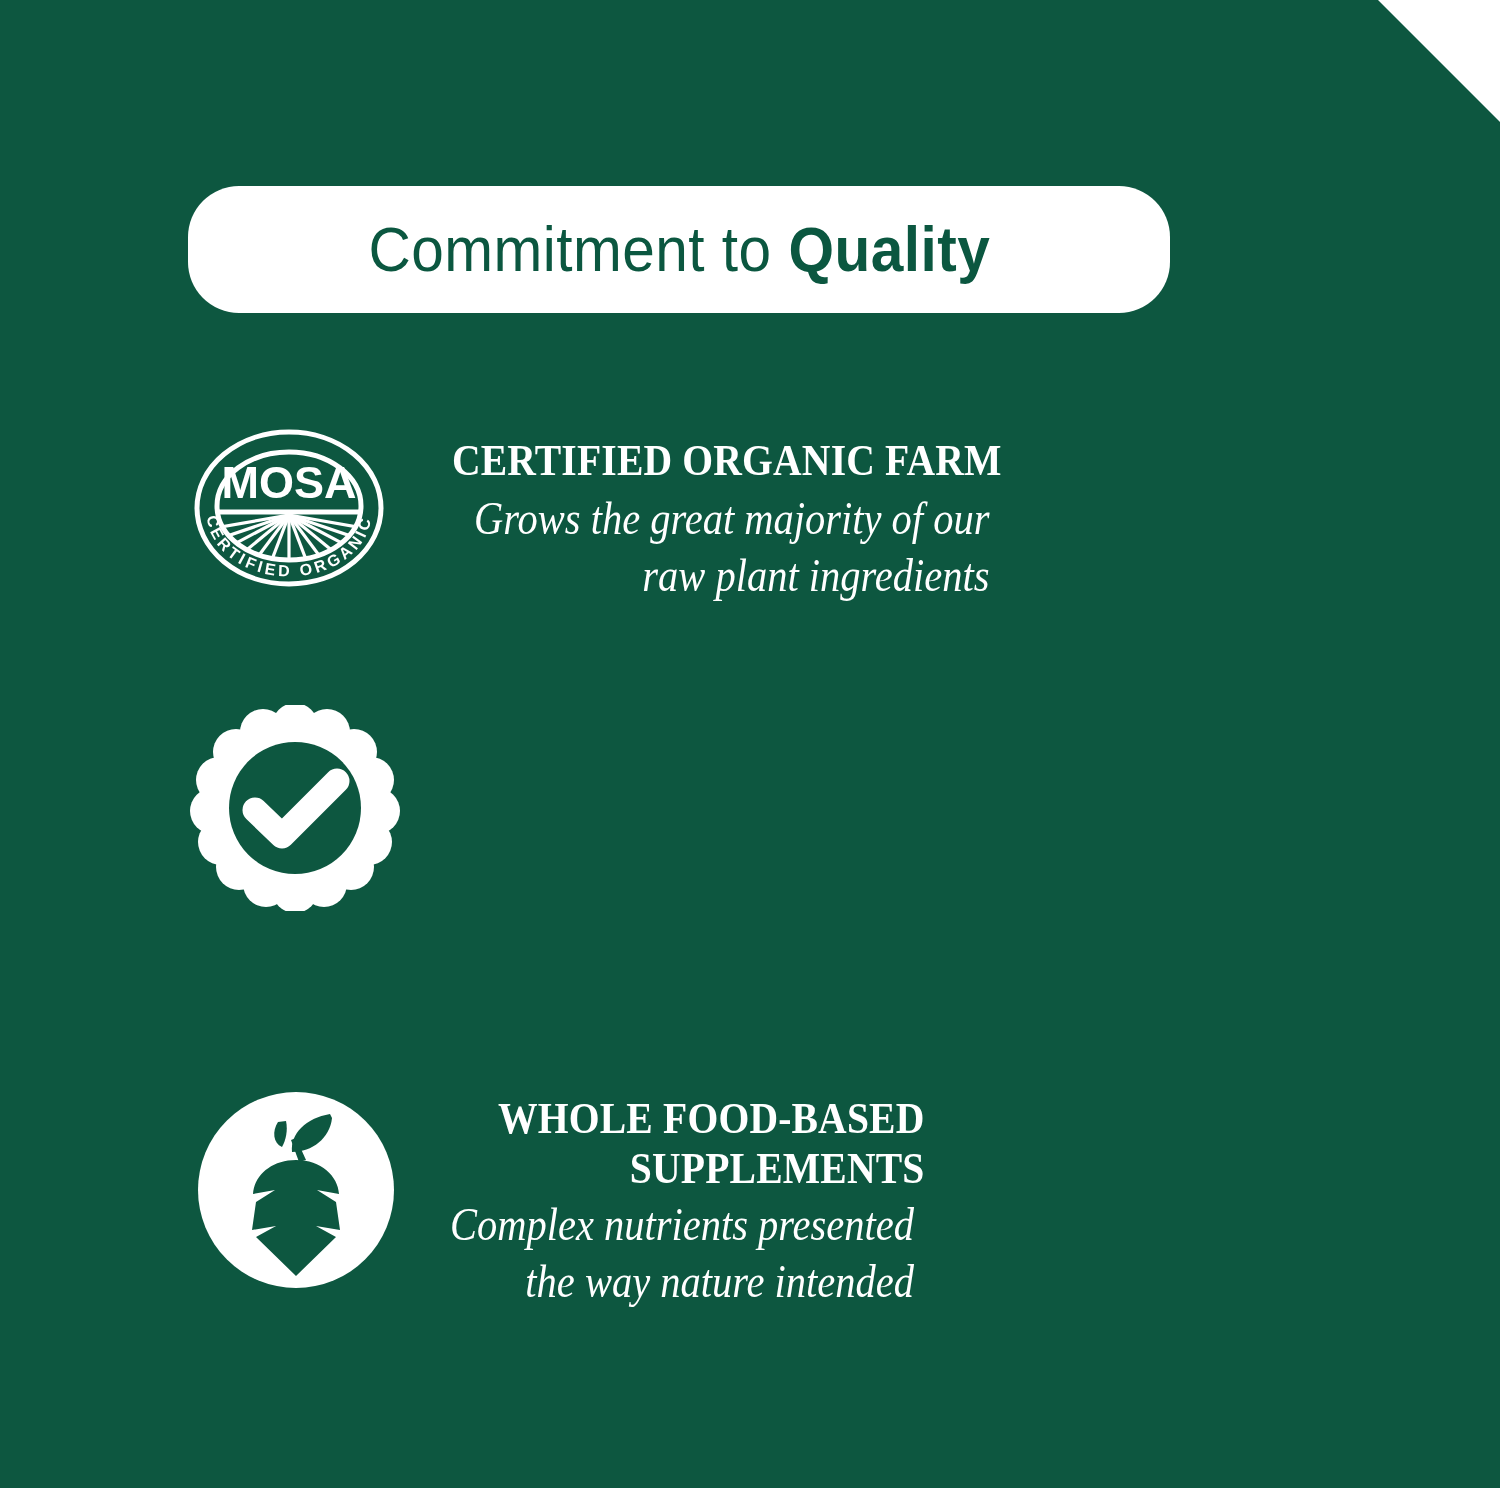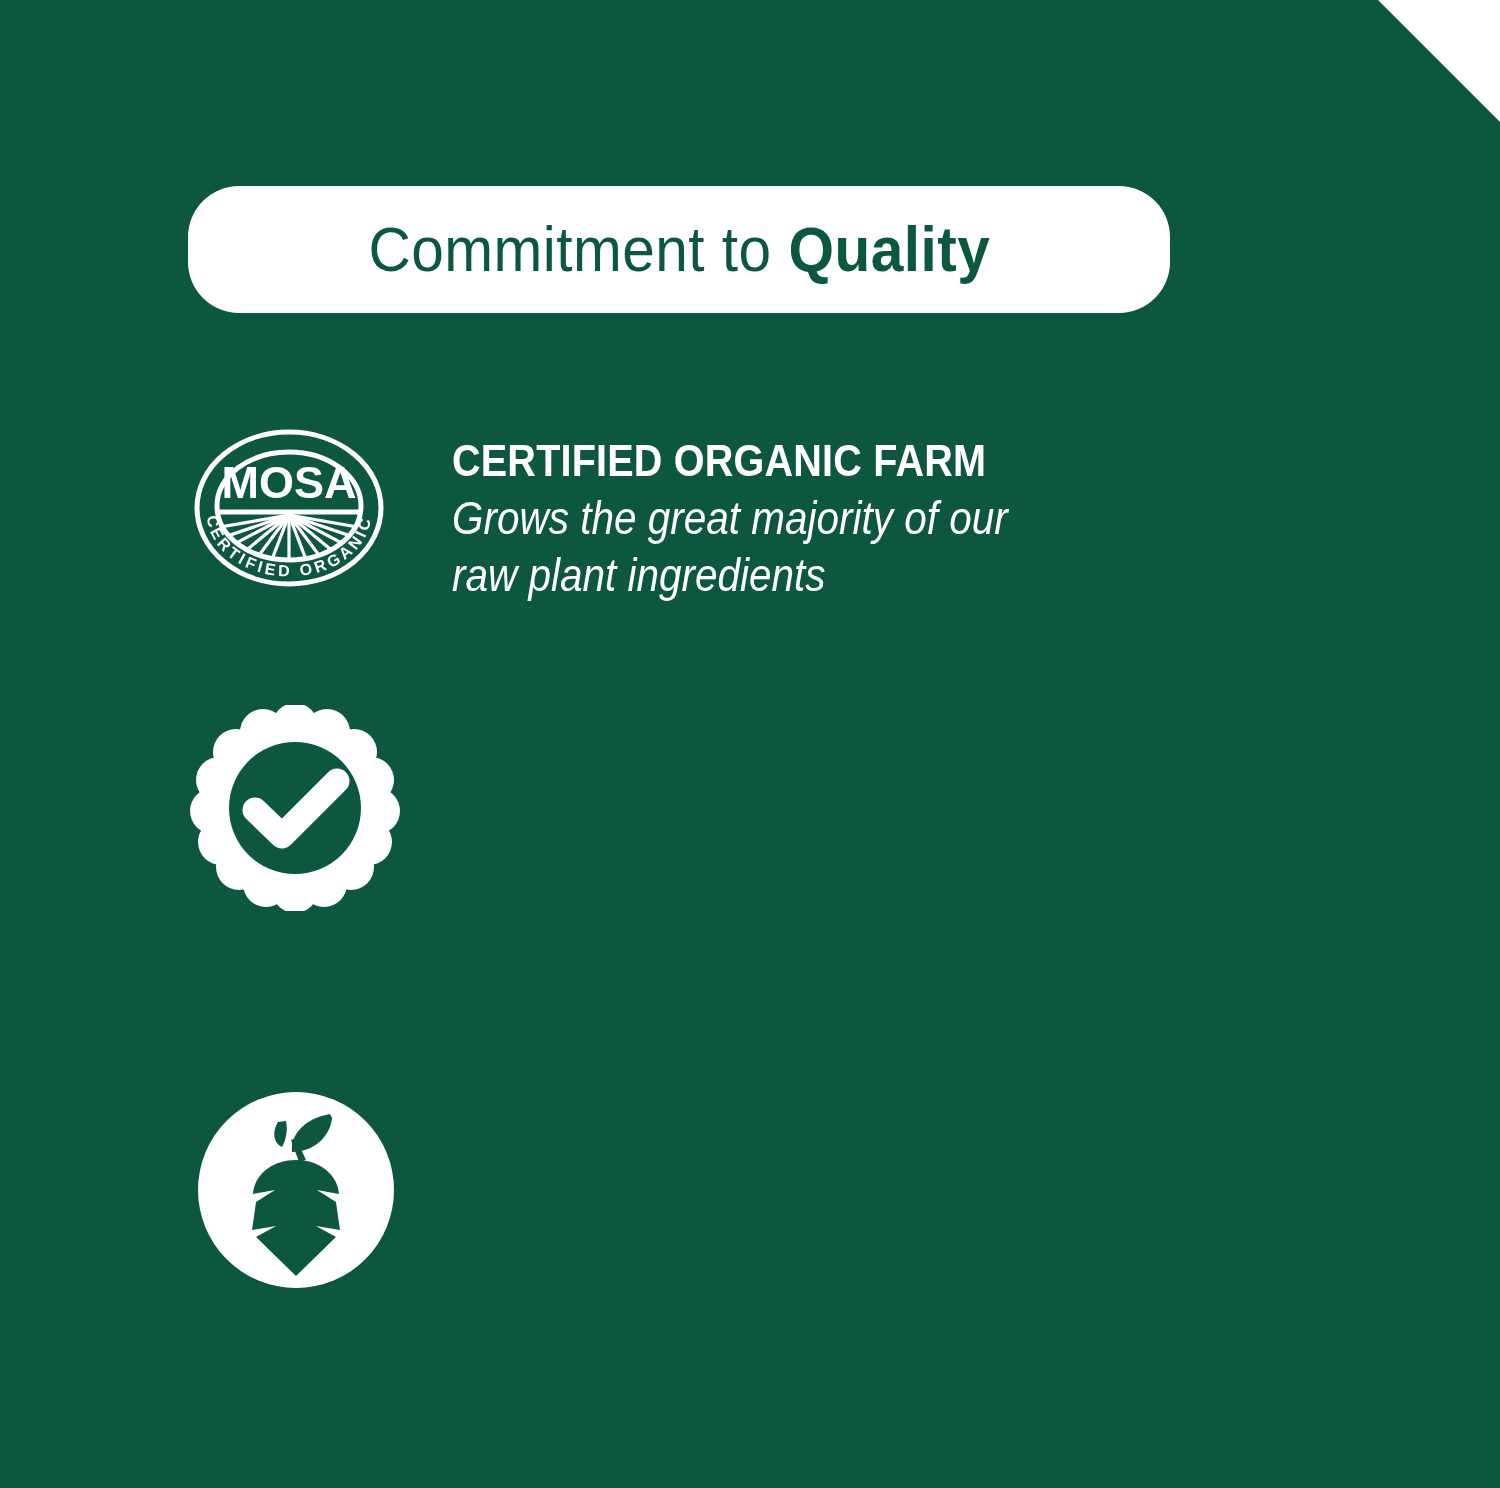--- a/index.html
+++ b/index.html
@@ -46,34 +46,35 @@
     transform-origin:center;
   }
   #title-pill .title-light { font-weight:400; }
   #title-pill .title-bold  { font-weight:700; }
 
   
   .feature-row {
     position:absolute;
     display:flex;
     align-items:flex-start;
+    text-align:right;
   }
   #row-1 { left:182px; top:420px;  }
   #row-2 { left:182px; top:705px;  }
   #row-3 { left:196px; top:1090px; }
 
   .feature-icon {
     flex:0 0 auto;
     display:block;
   }
   #row-1 .feature-icon { width:214px; height:180px; margin-right:56px; }
   #row-2 .feature-icon { width:226px; height:206px; margin-right:42px; }
   #row-3 .feature-icon { width:200px; height:200px; margin-right:54px; }
 
-  .feature-text { padding-top:2px; }
+  .feature-text { padding-top:2px;font-family:Liberation Serif, serif; }
   #row-1 .feature-text { padding-top:16px; }
   #row-2 .feature-text { padding-top:20px; }
   #row-3 .feature-text { padding-top:4px; }
 
   .feature-heading {
     color:#ffffff;
     font-weight:700;
     font-size:44px;
     line-height:50px;
     letter-spacing:0.2px;
@@ -209,15 +210,25 @@
                  C 75 70, 58 86, 57 104
                  L 79 100 L 60 112
                  L 56 140 L 80 136 L 60 147
                  L 100 186
                  L 140 147 L 120 136 L 144 140
                  L 140 112 L 121 100 L 143 104
                  C 142 86, 125 70, 100 70 Z"></path>
       </g>
     </svg>
 
+    <div class="feature-text">
+      <div class="feature-heading">
+        <div>WHOLE FOOD-BASED</div>
+        <div>SUPPLEMENTS</div>
+      </div>
+      <div class="feature-body">
+        <div>Complex nutrients presented</div>
+        <div>the way nature intended</div>
+      </div>
+    </div>
   </div>
 
 </div>
 
 </body></html>

